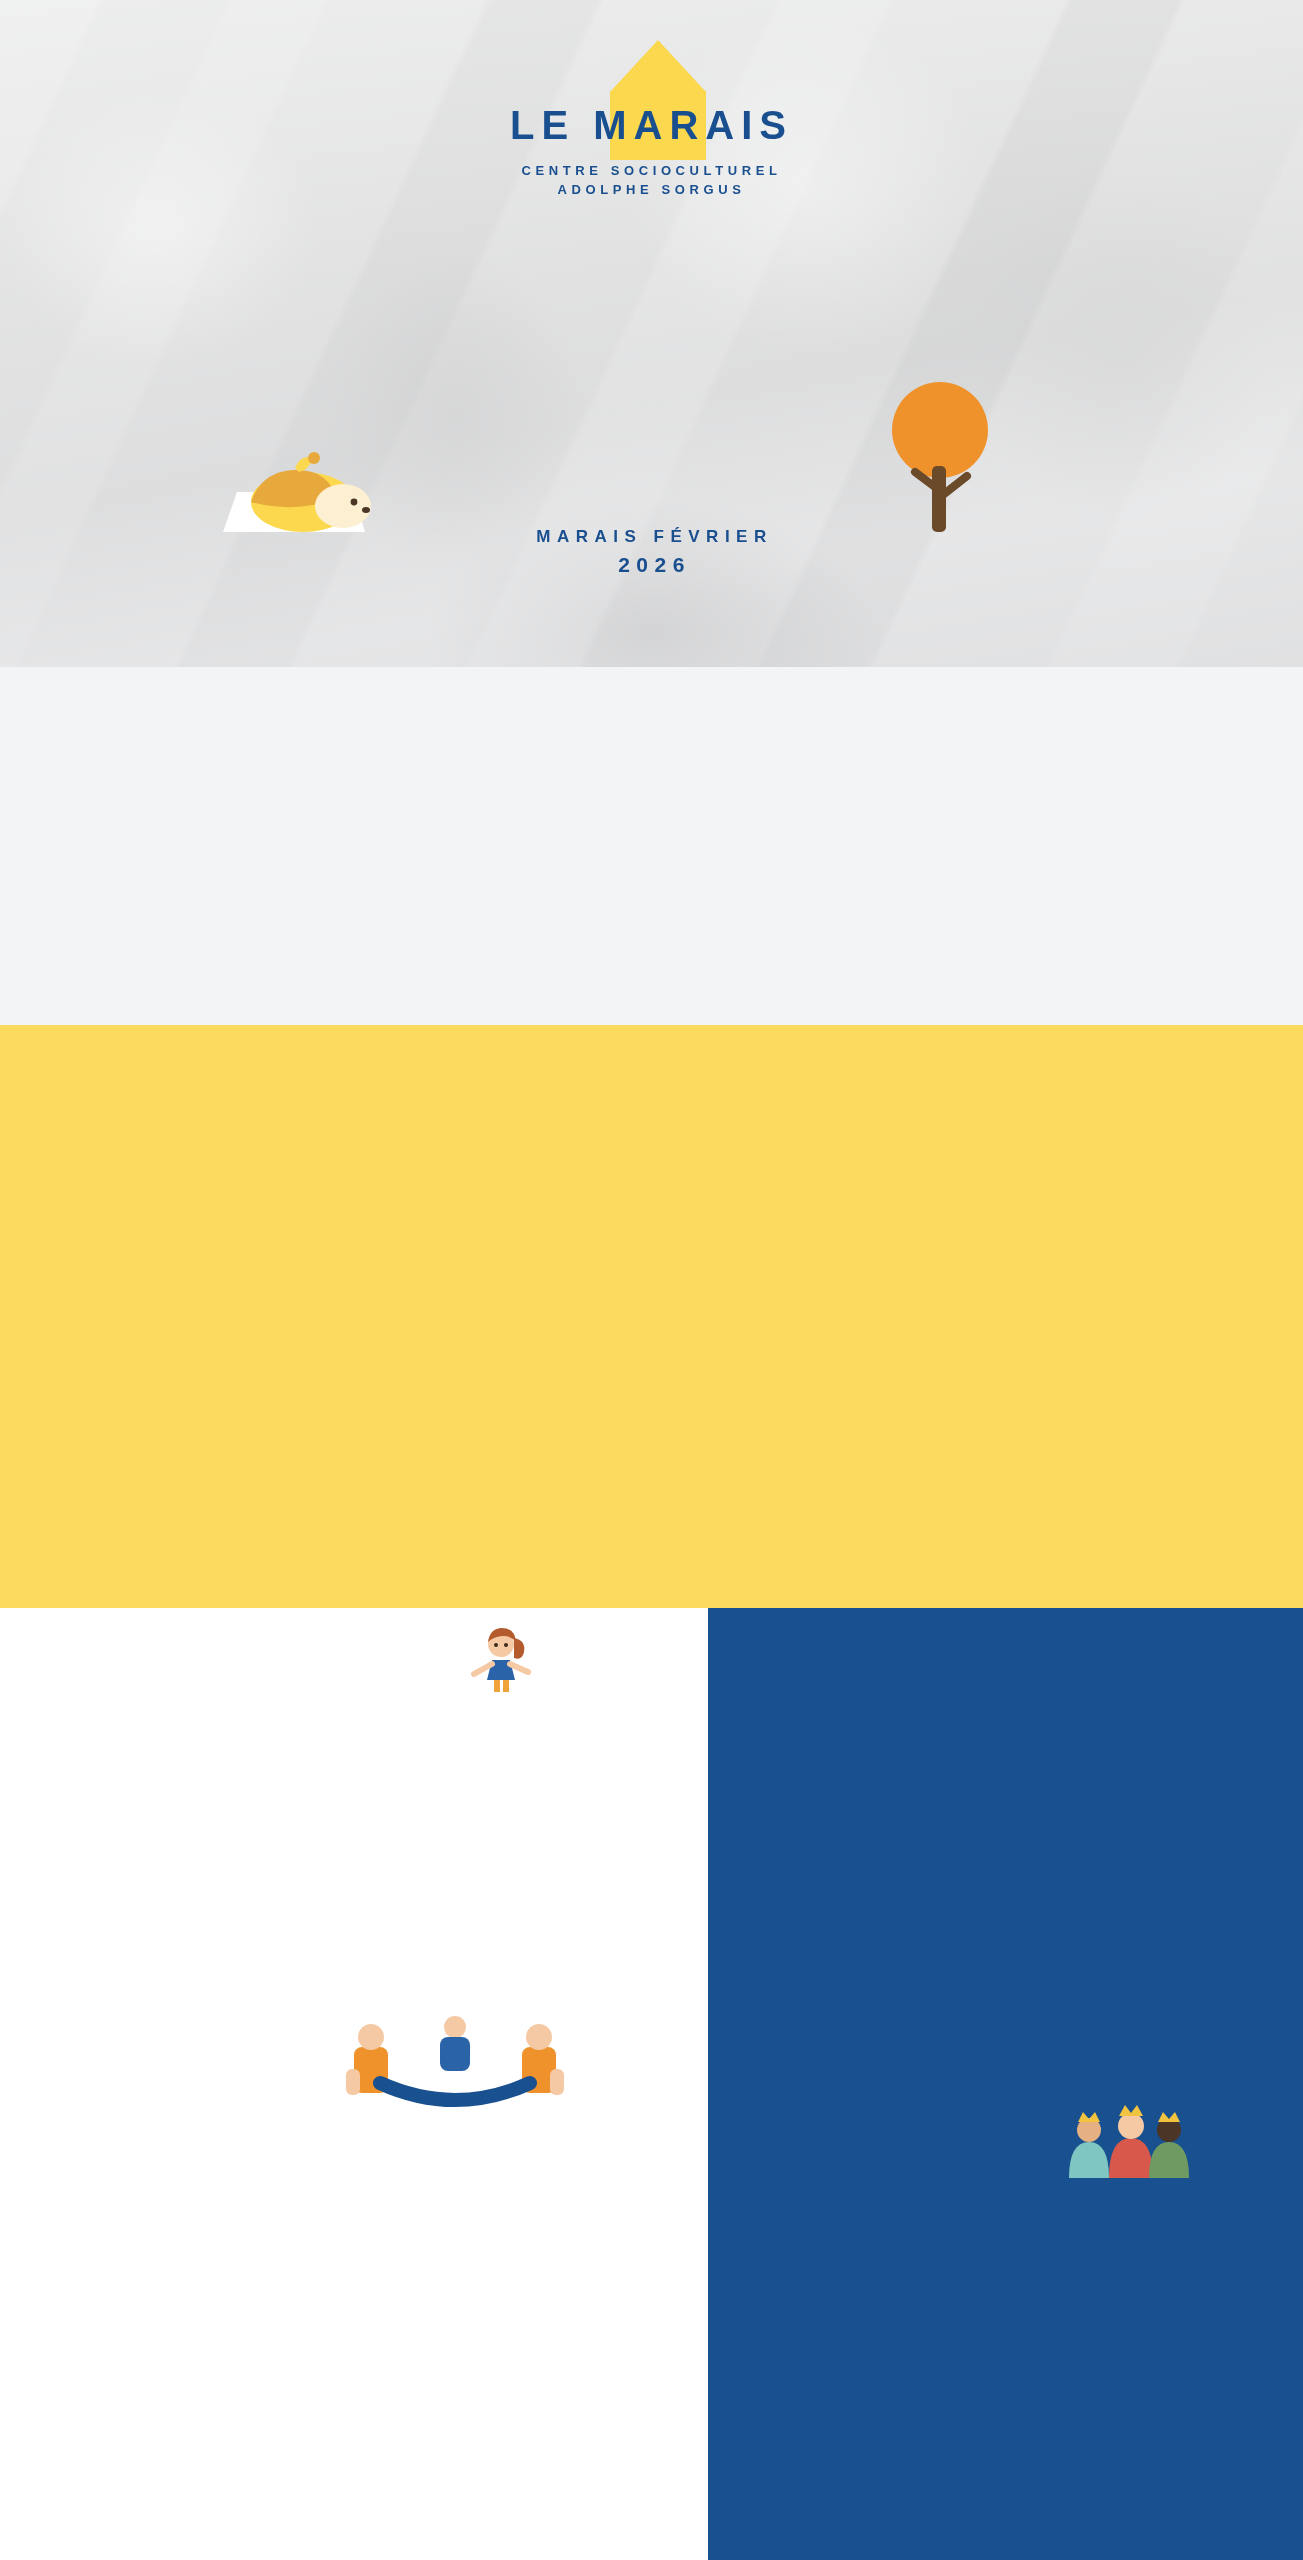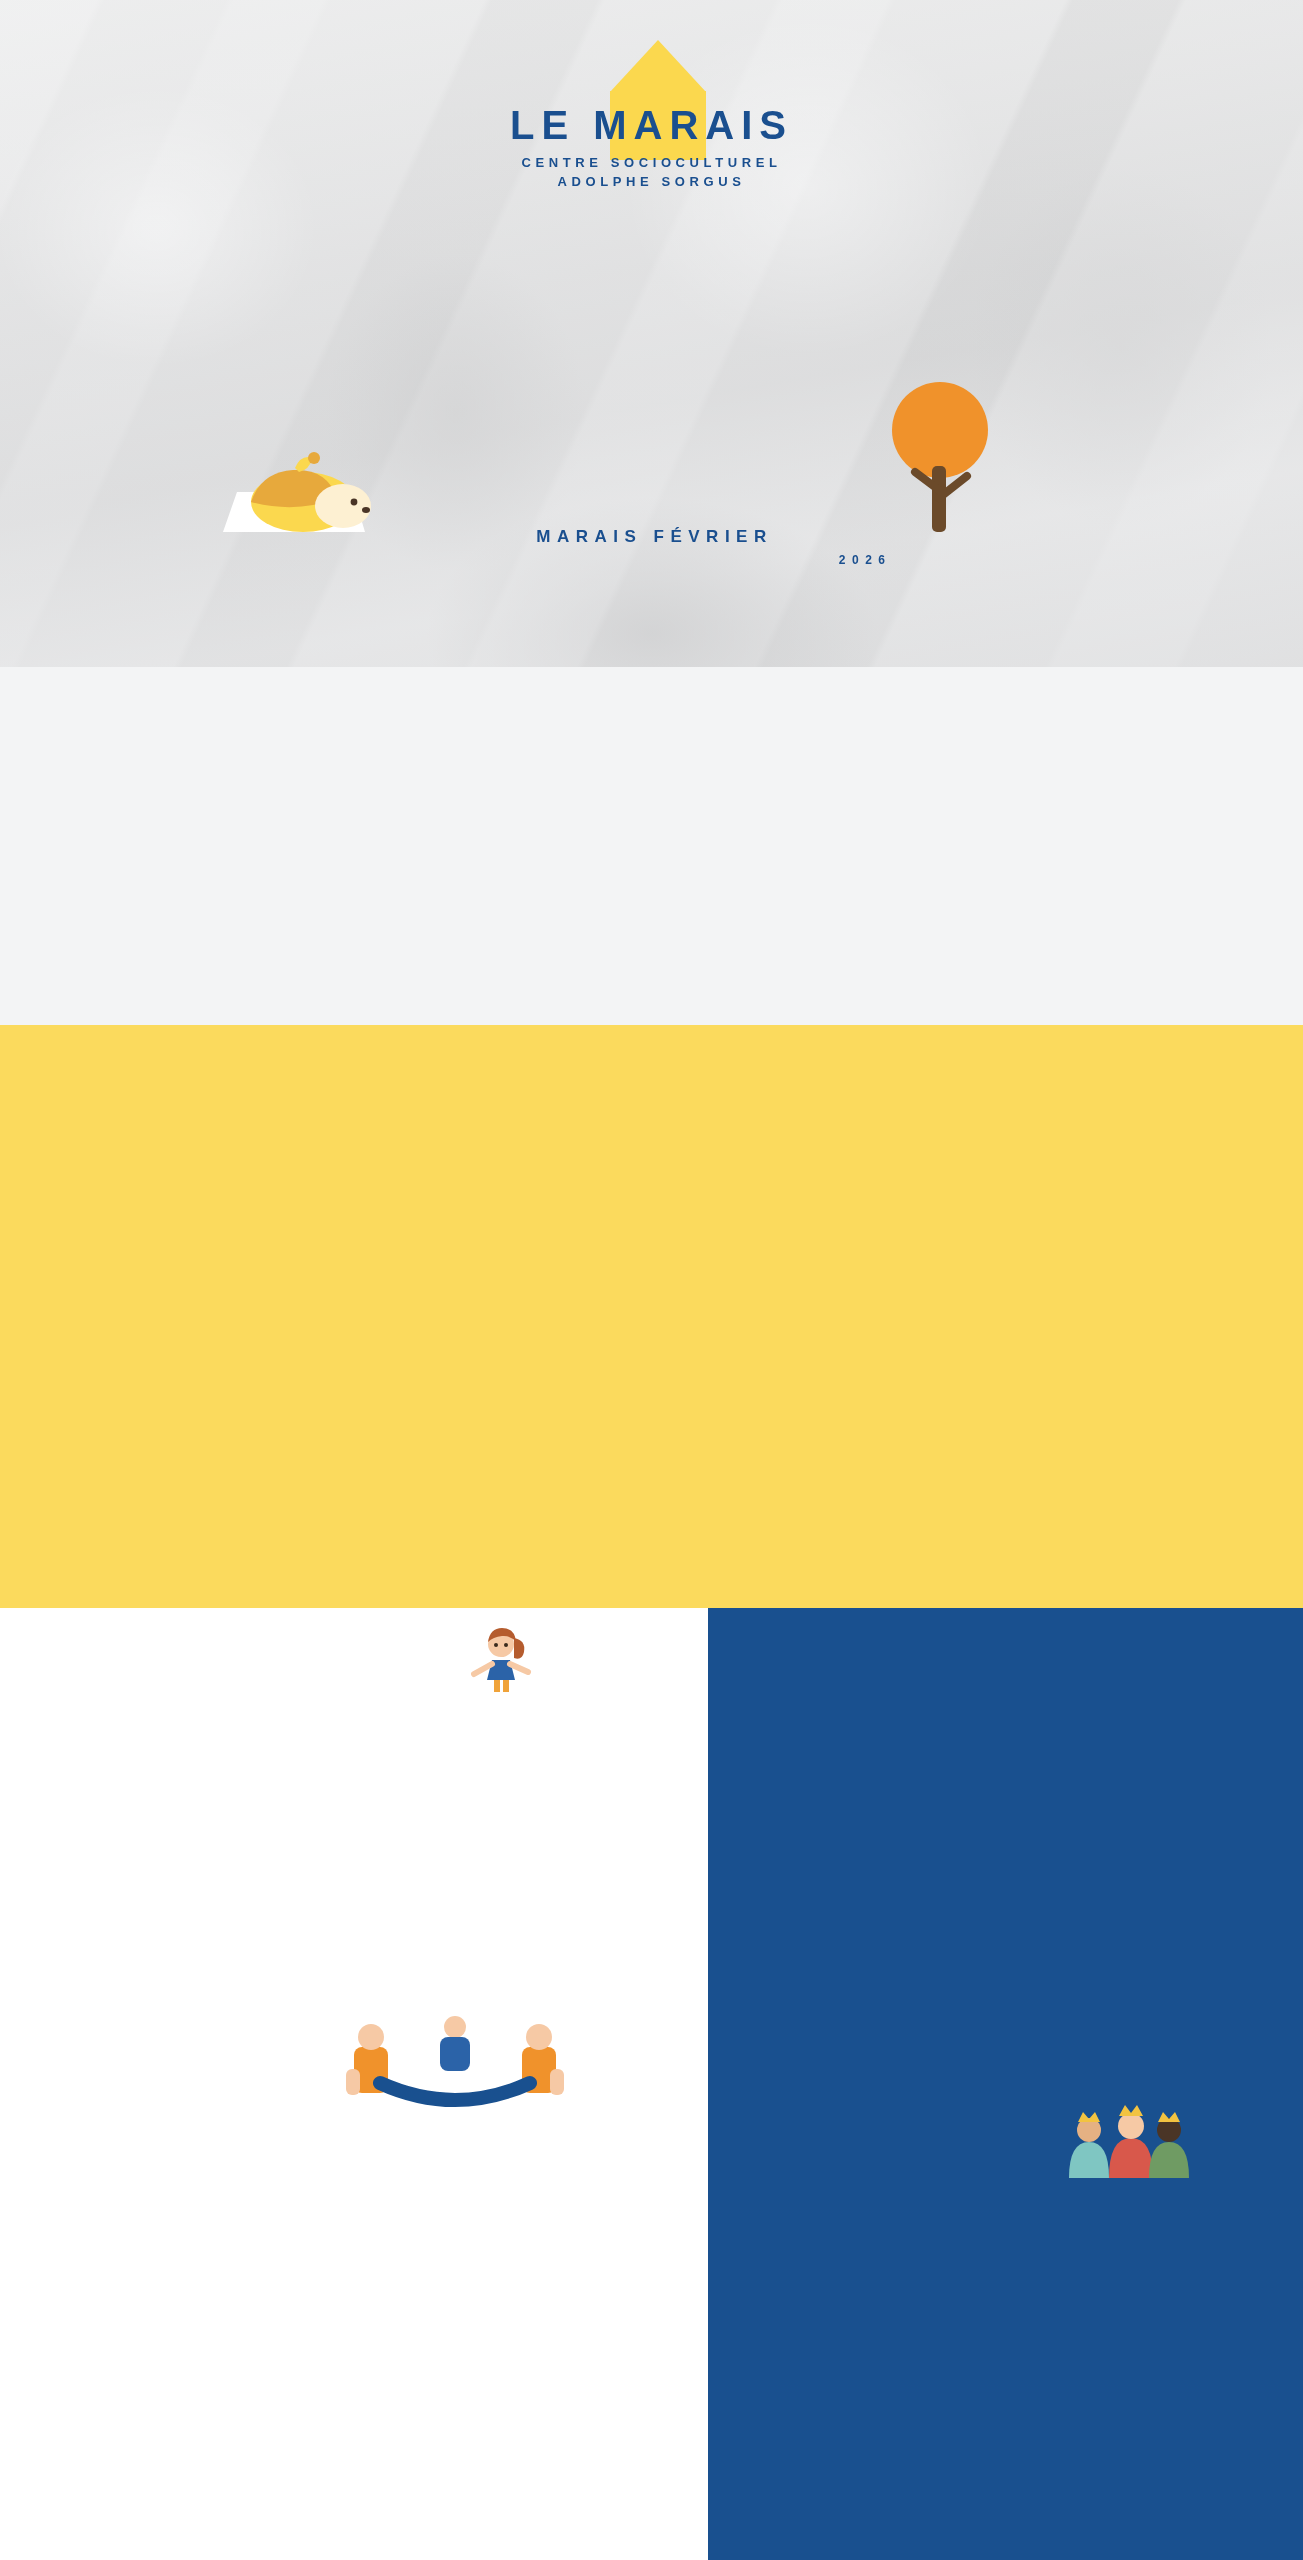--- a/index.html
+++ b/index.html
@@ -93,21 +93,21 @@
   }
   .logo-sub1, .logo-sub2 {
     position: relative;
     z-index: 3;
     font-size: 13px;
     font-weight: 700;
     letter-spacing: 4.6px;
     color: #1a4f8f;
     line-height: 1.45;
   }
-  .logo-sub1 { margin-top: 9px; }
+  .logo-sub1 { margin-top: 17px; }
 
   
   .prog-title {
     position: absolute;
     left: 50%;
     transform: translateX(-50%);
     top: 206px;
     text-align: center;
     width: 480px;
     z-index: 4;
@@ -127,21 +127,21 @@
     top: 527px;
     width: 480px;
     text-align: center;
     z-index: 4;
     color: #1a4f8f;
   }
   .prog-sub .l1 {
     font-size: 17px; font-weight: 700; letter-spacing: 6.5px; text-indent: 6px;
   }
   .prog-sub .l2 {
-    font-size: 12px; font-weight: 700; letter-spacing: 6.5px; text-indent: 6px; margin-top: 6px; text-align: right;
+    font-size: 21px; font-weight: 700; letter-spacing: 6.5px; text-indent: 6px; margin-top: 6px;
   }
 
   
   .deco { position: absolute; z-index: 5; }
   .hedgehog { left: 215px; top: 440px; width: 160px; height: 110px; }
   .tree-deco { left: 875px; top: 378px; width: 130px; height: 160px; }
 
   
   .inscription {
     position: relative;

